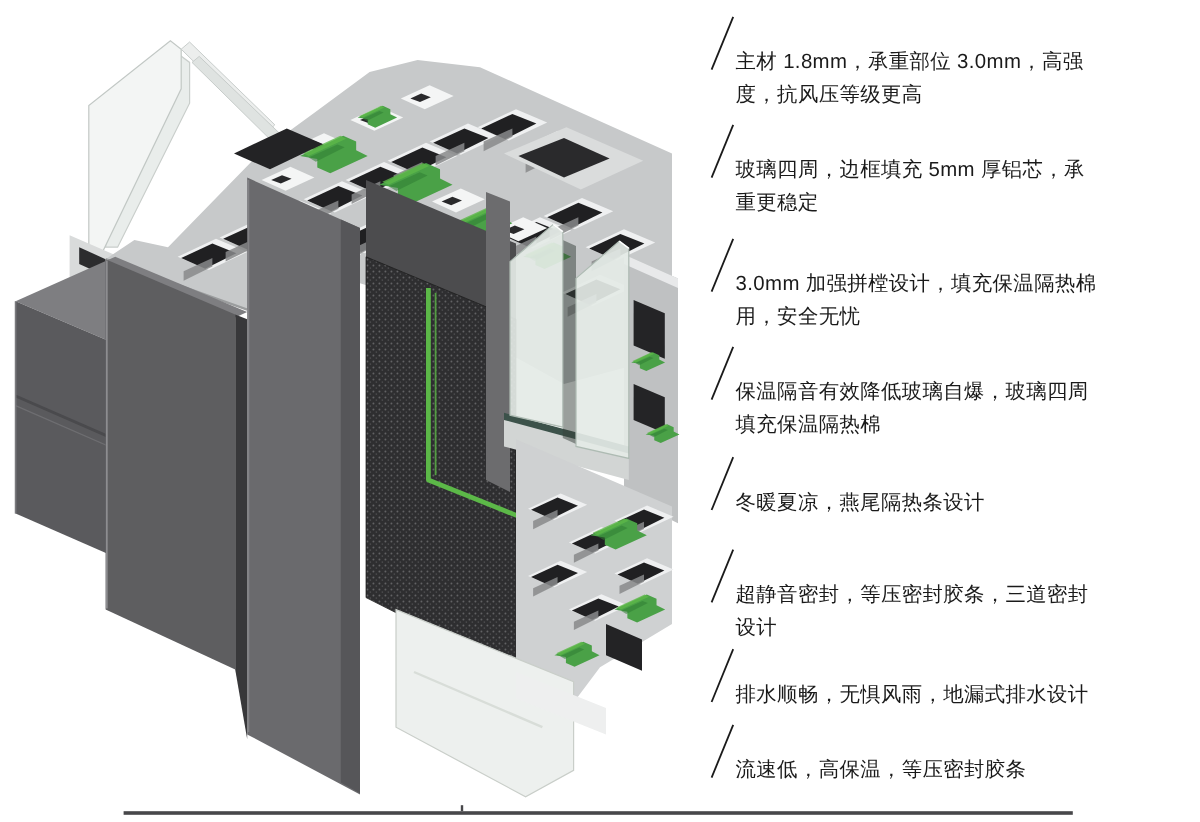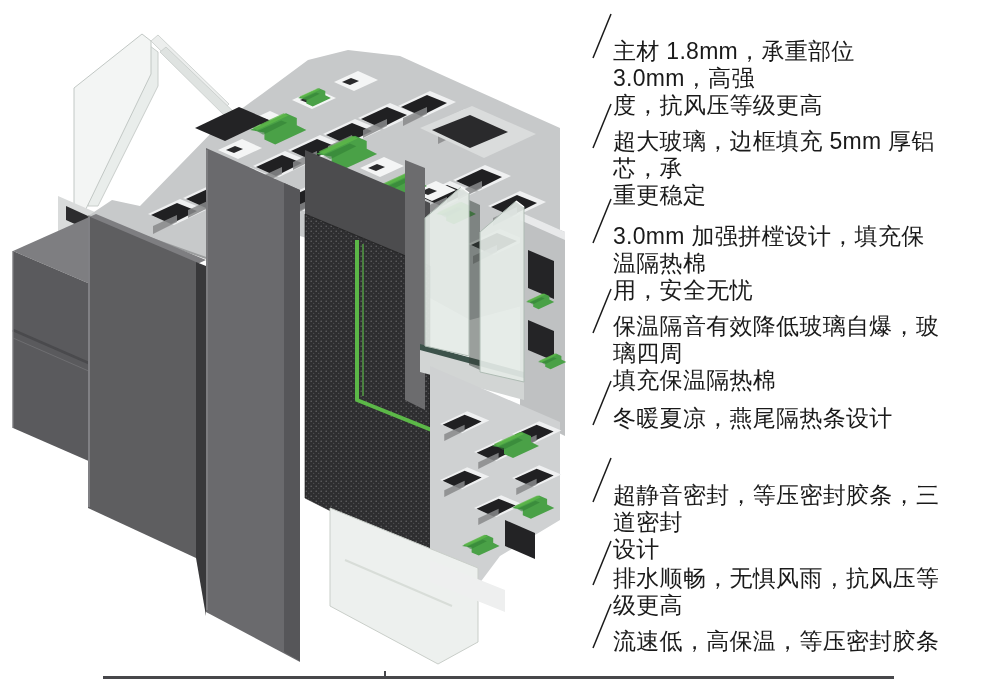--- a/index.html
+++ b/index.html
@@ -7,21 +7,21 @@
     width:1000px;height:685px;position:relative;overflow:hidden;
     background:#ffffff;
     font-family:"Liberation Sans","DejaVu Sans",sans-serif;
     color:var(--color-text,#1a1a1a);
   }
   .illustration{position:absolute;left:0;top:0;width:1000px;height:685px;}
 
   
   .feature{position:absolute;left:613px;width:330px;}
   .feature-text{
-    font-size:23px;line-height:27px;letter-spacing:.3px;
+    font-size:17px;line-height:27px;letter-spacing:.3px;
     white-space:pre-line;color:var(--color-text,#1a1a1a);
   }
   .slash{position:absolute;left:-22px;top:-26px;}
   .slash line{stroke:var(--color-text,#2b2b2b);stroke-width:1.5;}
 
   .bottom-rule{
     position:absolute;left:103px;top:676px;width:791px;height:3px;
     background:var(--color-rule,#47474a);
   }
   .bottom-rule-tick{
@@ -182,21 +182,21 @@
   <svg class="slash" width="22" height="48" viewBox="0 0 22 48">
       <line x1="2" y1="46" x2="20" y2="2"></line>
     </svg>
   <div class="feature-text">主材 1.8mm，承重部位 3.0mm，高强
 度，抗风压等级更高</div>
 </div>
 <div class="feature" style="top:128px">
   <svg class="slash" width="22" height="48" viewBox="0 0 22 48">
       <line x1="2" y1="46" x2="20" y2="2"></line>
     </svg>
-  <div class="feature-text">超大玻璃，边框填充 5mm 厚铝芯，承
+  <div class="feature-text">玻璃四周，边框填充 5mm 厚铝芯，承
 重更稳定</div>
 </div>
 <div class="feature" style="top:223px">
   <svg class="slash" width="22" height="48" viewBox="0 0 22 48">
       <line x1="2" y1="46" x2="20" y2="2"></line>
     </svg>
   <div class="feature-text">3.0mm 加强拼樘设计，填充保温隔热棉
 用，安全无忧</div>
 </div>
 <div class="feature" style="top:313px">
@@ -216,21 +216,21 @@
   <svg class="slash" width="22" height="48" viewBox="0 0 22 48">
       <line x1="2" y1="46" x2="20" y2="2"></line>
     </svg>
   <div class="feature-text">超静音密封，等压密封胶条，三道密封
 设计</div>
 </div>
 <div class="feature" style="top:565px">
   <svg class="slash" width="22" height="48" viewBox="0 0 22 48">
       <line x1="2" y1="46" x2="20" y2="2"></line>
     </svg>
-  <div class="feature-text">排水顺畅，无惧风雨，抗风压等级更高</div>
+  <div class="feature-text">排水顺畅，无惧风雨，地漏式排水设计</div>
 </div>
 <div class="feature" style="top:628px">
   <svg class="slash" width="22" height="48" viewBox="0 0 22 48">
       <line x1="2" y1="46" x2="20" y2="2"></line>
     </svg>
   <div class="feature-text">流速低，高保温，等压密封胶条</div>
 </div>
 
 <div class="bottom-rule"></div>
 <div class="bottom-rule-tick"></div>

